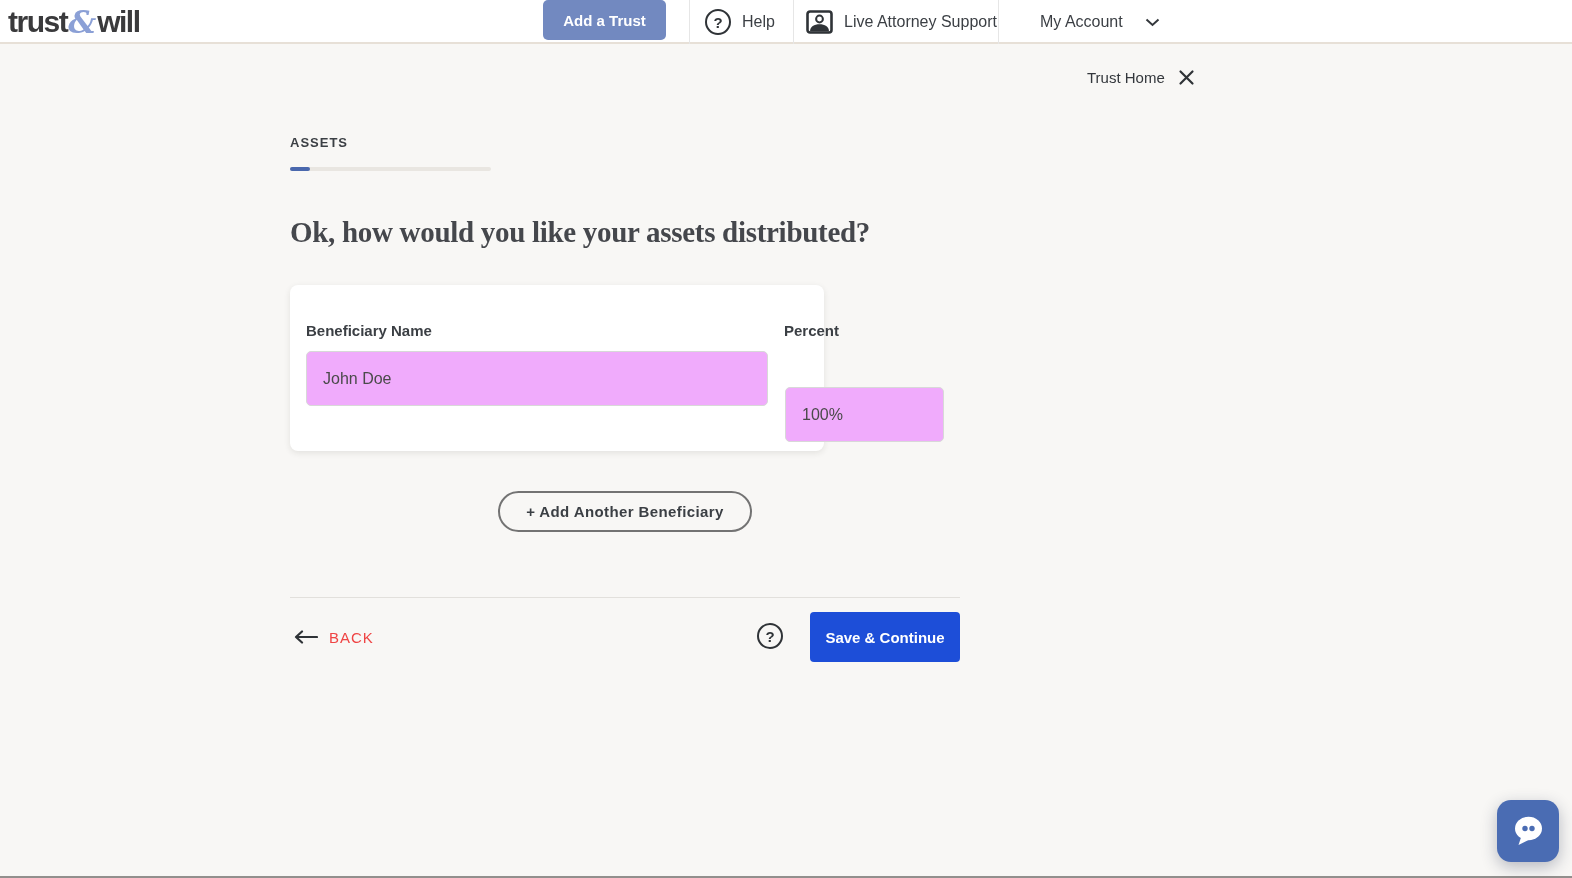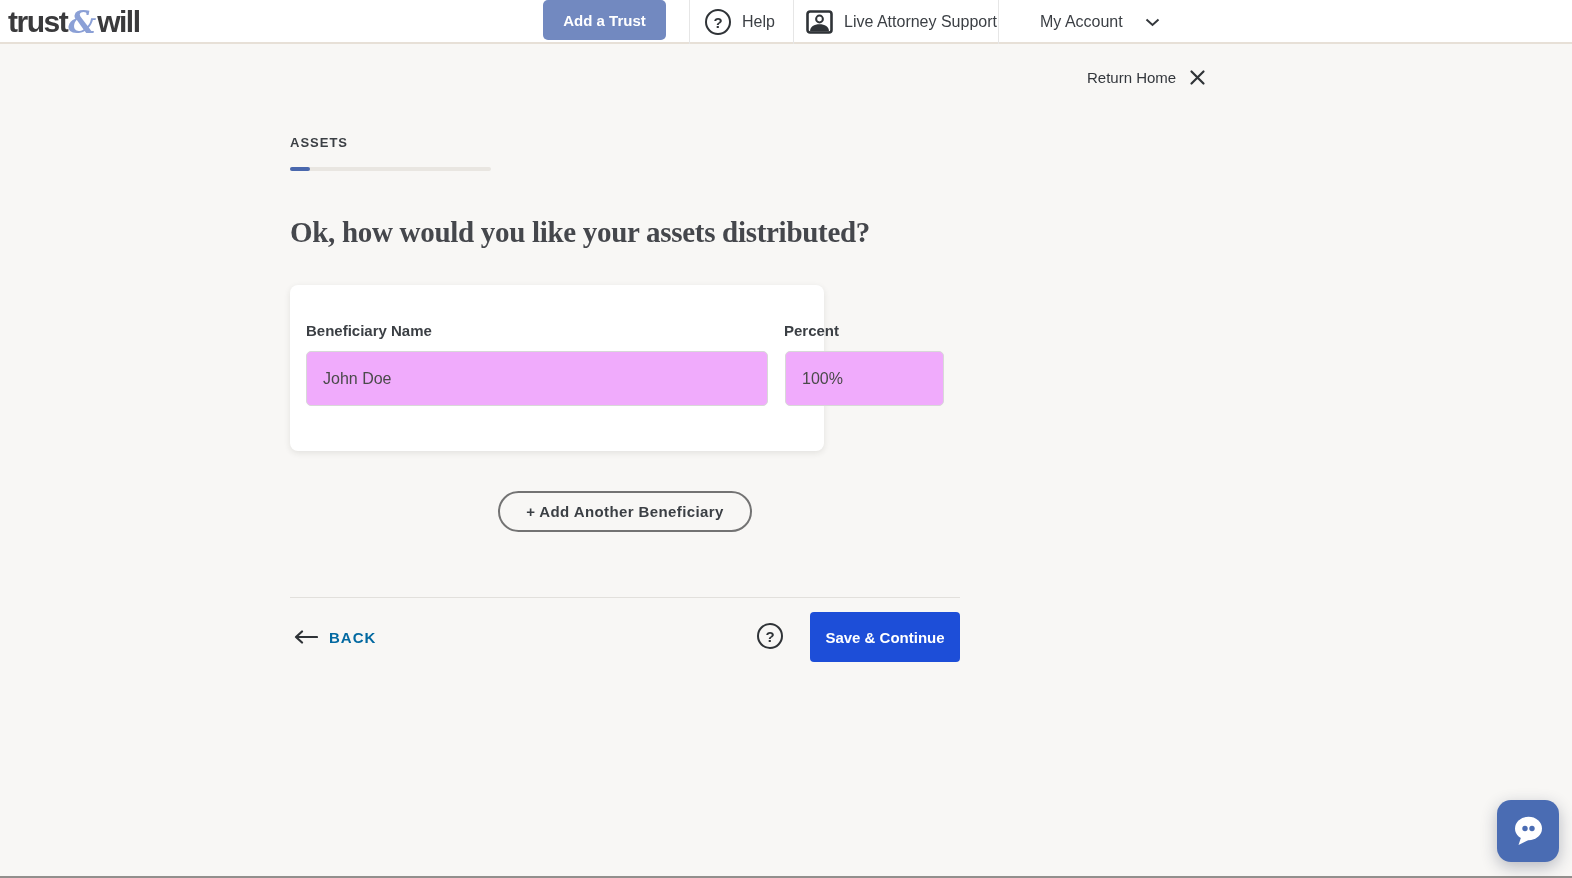--- a/index.html
+++ b/index.html
@@ -95,21 +95,21 @@
   }
 
   
   .footer-divider {
     position:absolute; top:597px; left:290px; width:670px; height:1px; background:#e2e0dc;
   }
   .back-group {
     position:absolute; top:624px; left:293px; height:26px;
     display:flex; align-items:center; gap:11px; cursor:pointer;
     background:none; border:none; font-family:inherit;
-    font-size:15px; font-weight:bold; letter-spacing:1px; color:#0369a1;
+    font-size:15px; font-weight:normal; letter-spacing:1px; color:#ef4444;
   }
   .footer-help {
     position:absolute; top:623px; left:757px; cursor:pointer; background:none; border:none;
   }
   .save-btn {
     position:absolute; top:612px; left:810px; width:150px; height:50px;
     background:#1d4ed8; color:#ffffff; border:none; border-radius:4px;
     font-family:inherit; font-size:15px; font-weight:bold; cursor:pointer;
   }
 
@@ -170,40 +170,40 @@
       <span>My Account</span>
       <span style="display:flex">
         <svg width="15" height="9" viewBox="0 0 15 9">
           <polyline points="1.5,1.5 7.5,7 13.5,1.5" fill="none" stroke="#34383c" stroke-width="2"></polyline>
         </svg>
       </span>
     </button>
   </div>
 
   <div class="return-home">
-    <span class="label">Return Home</span>
+    <span class="label">Trust Home</span>
     <span class="close-icon">
       <svg width="17" height="17" viewBox="0 0 17 17">
         <path d="M2.5 2.5 L14.5 14.5 M14.5 2.5 L2.5 14.5" stroke="#2f3337" stroke-width="2.2" stroke-linecap="round"></path>
       </svg>
     </span>
   </div>
 
   <div class="assets-label">ASSETS</div>
   <div class="progress-track">
     <div class="progress-fill" style="width: 10%;"></div>
   </div>
 
   <h1 class="heading">Ok, how would you like your assets distributed?</h1>
 
   <div class="card">
     <label class="field-label" style="left:16px">Beneficiary Name</label>
     <input class="field-input" style="left: 16px; width: 462px;" type="text" value="John Doe">
     <label class="field-label" style="left:494px">Percent</label>
-    <input class="field-input" style="left: 495px; width: 159px;" type="text" value="100%">
+    <input class="field-input" style="left: 495px; width: 159px; margin-top: 36px;" type="text" value="100%">
   </div>
 
   <div class="add-row">
     <button class="add-btn">
       <span>+ Add Another Beneficiary</span>
     </button>
   </div>
 
   <div class="footer-divider"></div>
 

